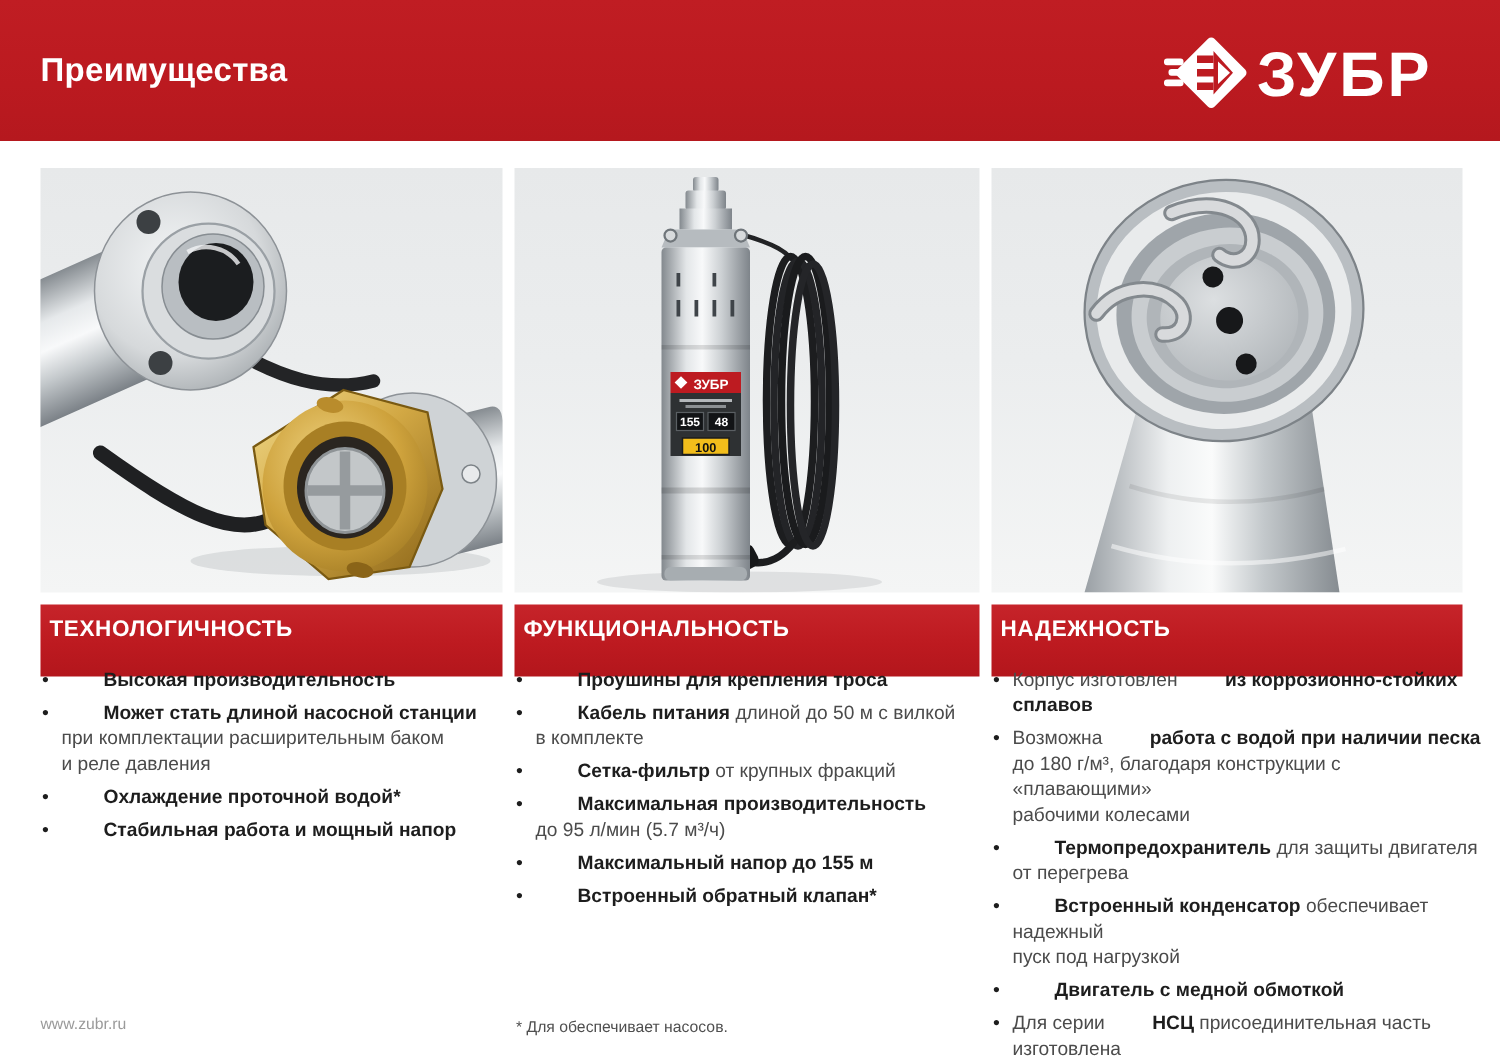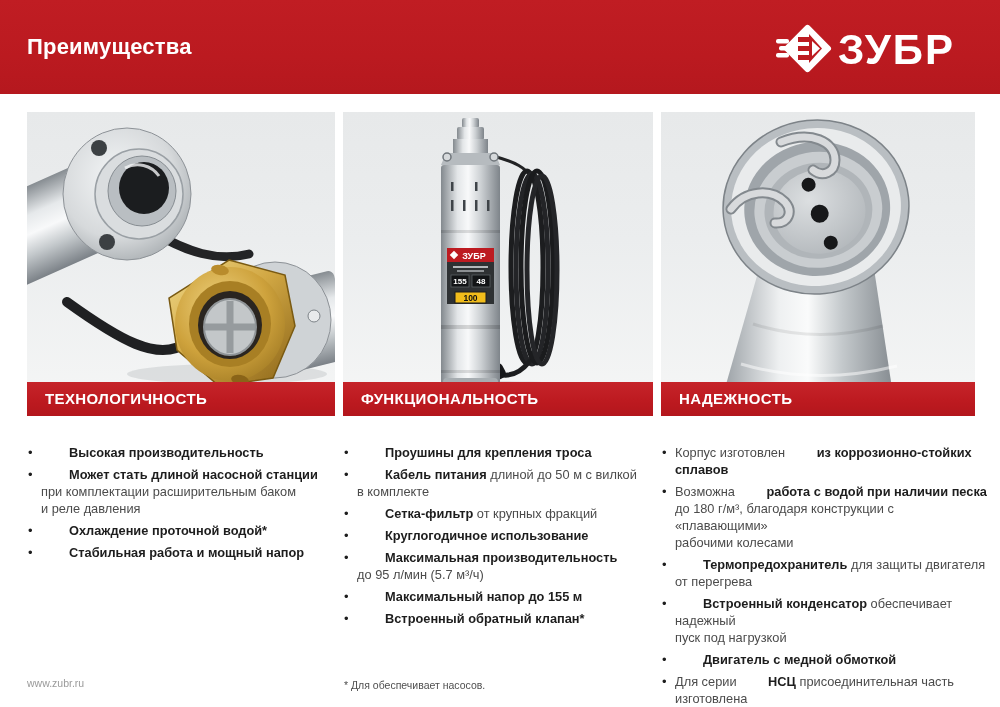--- a/index.html
+++ b/index.html
@@ -16,24 +16,24 @@
 
   
   .panel { position:absolute; top:112px; height:283px;
            background:linear-gradient(180deg,#e7e9ea 0%, #ebedee 45%, #f4f5f5 100%); }
   .panel svg { display:block; }
   #panel-1 { left:27px;  width:308px; }
   #panel-2 { left:343px; width:310px; }
   #panel-3 { left:661px; width:314px; }
 
   
-  .banner { position:absolute; top:382px; height:34px;
+  .banner { position:absolute; top:403px; height:48px;
             background:linear-gradient(180deg,#c6242a 0%, #bd1a20 55%, #b3161c 100%);
             color:#ffffff; font-size:15px; font-weight:bold; letter-spacing:0.4px;
-            line-height:34px; padding-left:18px; }
+            line-height:34px; padding-left:6px; }
   #banner-1 { left:27px;  width:308px; }
   #banner-2 { left:343px; width:310px; }
   #banner-3 { left:661px; width:314px; }
 
   
   .bullets { position:absolute; top:444px; list-style:none; }
   #bullets-1 { left:27px;  width:312px; }
   #bullets-2 { left:343px; width:314px; }
   #bullets-3 { left:661px; width:326px; }
   .bullets li { position:relative; padding-left:14px; margin-bottom:5px;
@@ -236,21 +236,20 @@
 при комплектации расширительным баком
 и реле давления</span></li>
       <li><b>Охлаждение проточной водой*</b></li>
       <li><b>Стабильная работа и мощный напор</b></li>
     </ul>
   <ul class="bullets" id="bullets-2">
       <li><b>Проушины для крепления троса</b></li>
       <li><b>Кабель питания</b><span> длиной до 50 м с вилкой
 в комплекте</span></li>
       <li><b>Сетка-фильтр</b><span> от крупных фракций</span></li>
-      <li><b>Круглогодичное использование</b></li>
       <li><b>Максимальная производительность</b><span>
 до 95 л/мин (5.7 м³/ч)</span></li>
       <li><b>Максимальный напор до 155 м</b></li>
       <li><b>Встроенный обратный клапан*</b></li>
     </ul>
   <ul class="bullets" id="bullets-3">
       <li><span>Корпус изготовлен </span><b>из коррозионно-стойких сплавов</b></li>
       <li><span>Возможна </span><b>работа с водой при наличии песка</b><span>
 до 180 г/м³, благодаря конструкции с «плавающими»
 рабочими колесами</span></li>

